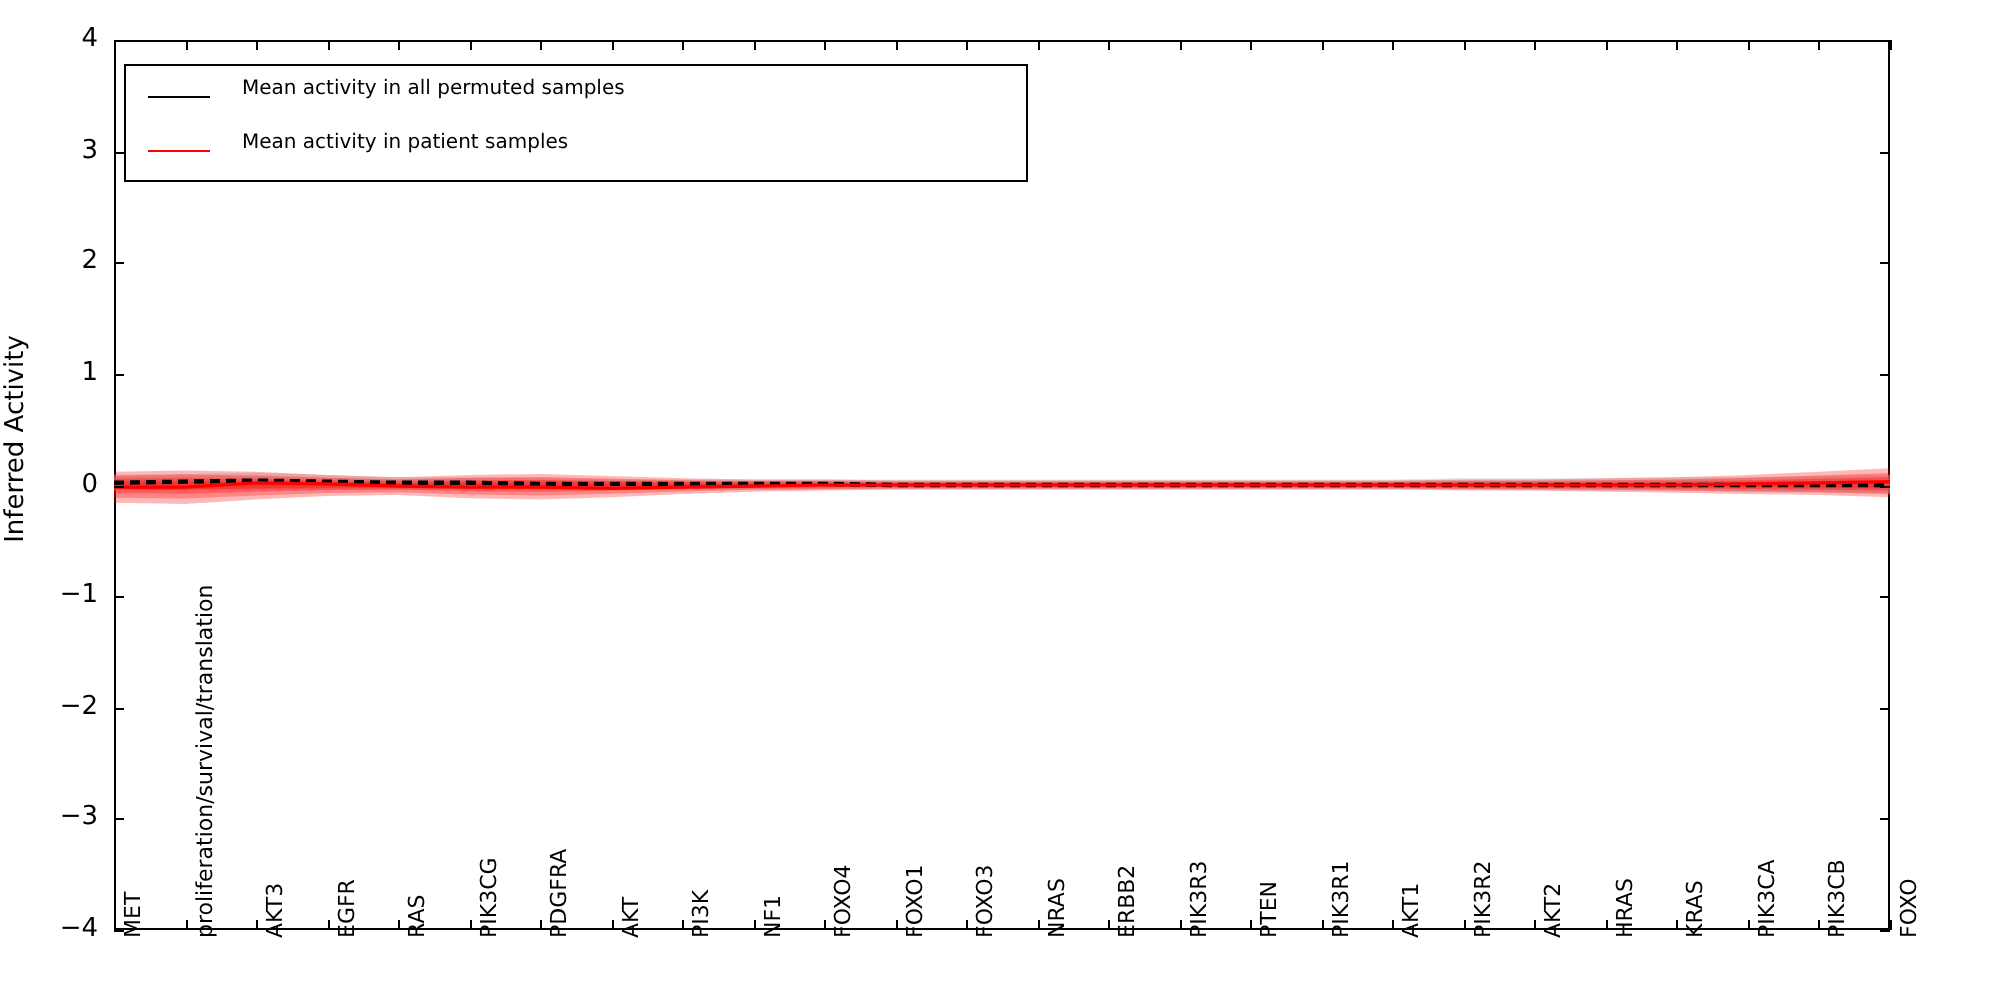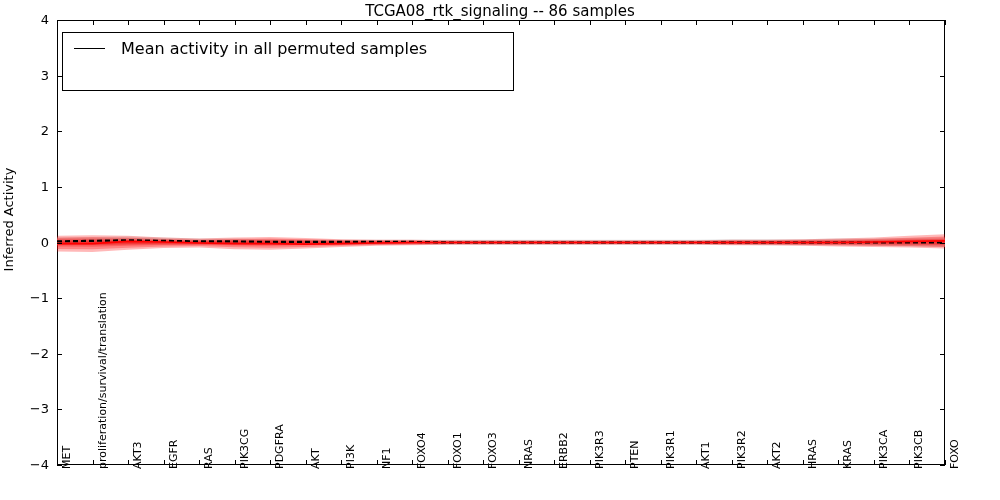--- a/index.html
+++ b/index.html
@@ -40,29 +40,28 @@
   .legend-box{
     position:absolute;left:62px;top:32px;width:452px;height:59px;
     border:1px solid #000;background:#fff;box-sizing:border-box;
   }
   .legend-row{position:absolute;left:0;width:452px;height:26px;}
   .legend-line{
     position:absolute;left:11px;top:12px;width:31px;height:0;
     border-top-width:1.4px;border-top-style:solid;
   }
   .legend-text{
-    position:absolute;left:58px;top:3px;font-size:16px;color:#000;white-space:nowrap;
+    position:absolute;left:58px;top:3px;font-size:10px;color:#000;white-space:nowrap;
   }
 </style>
 </head>
 <body>
 
 <div id="figure">
 
-  <div class="chart-title">TCGA08_rtk_signaling -- 86 samples</div>
 
   <div class="axes-frame"></div>
 
   <svg id="plotsvg" viewBox="0 0 888 445" preserveAspectRatio="none">
     <g id="bands">
         <path d="M0.00,217.49 L35.52,216.94 L71.04,216.38 L106.56,217.49 L142.08,218.61 L177.60,218.61 L213.12,219.16 L248.64,219.72 L284.16,219.72 L319.68,219.72 L355.20,219.72 L390.72,219.72 L426.24,219.72 L461.76,219.72 L497.28,219.72 L532.80,219.72 L568.32,219.72 L603.84,219.72 L639.36,219.72 L674.88,219.16 L710.40,219.16 L745.92,219.16 L781.44,218.61 L816.96,218.61 L852.48,218.05 L888.00,217.49 L888.00,226.95 L852.48,226.39 L816.96,225.84 L781.44,225.28 L745.92,225.28 L710.40,225.28 L674.88,224.72 L639.36,224.72 L603.84,224.72 L568.32,224.72 L532.80,224.72 L497.28,224.72 L461.76,224.72 L426.24,224.72 L390.72,224.72 L355.20,224.72 L319.68,224.72 L284.16,224.72 L248.64,224.72 L213.12,224.72 L177.60,224.72 L142.08,224.72 L106.56,224.72 L71.04,224.72 L35.52,225.28 L0.00,225.28 Z" fill="#cccccc" fill-opacity="0.55" stroke="none"></path>
         <path d="M0.00,218.90 L35.52,218.50 L71.04,218.09 L106.56,218.90 L142.08,219.70 L177.60,219.70 L213.12,220.10 L248.64,220.50 L284.16,220.50 L319.68,220.50 L355.20,220.50 L390.72,220.50 L426.24,220.50 L461.76,220.50 L497.28,220.50 L532.80,220.50 L568.32,220.50 L603.84,220.50 L639.36,220.50 L674.88,220.10 L710.40,220.10 L745.92,220.10 L781.44,219.70 L816.96,219.70 L852.48,219.30 L888.00,218.90 L888.00,225.70 L852.48,225.30 L816.96,224.90 L781.44,224.50 L745.92,224.50 L710.40,224.50 L674.88,224.10 L639.36,224.10 L603.84,224.10 L568.32,224.10 L532.80,224.10 L497.28,224.10 L461.76,224.10 L426.24,224.10 L390.72,224.10 L355.20,224.10 L319.68,224.10 L284.16,224.10 L248.64,224.10 L213.12,224.10 L177.60,224.10 L142.08,224.10 L106.56,224.10 L71.04,224.10 L35.52,224.50 L0.00,224.50 Z" fill="#cccccc" fill-opacity="0.55" stroke="none"></path>
         <path d="M0.00,220.20 L35.52,219.94 L71.04,219.69 L106.56,220.20 L142.08,220.71 L177.60,220.71 L213.12,220.96 L248.64,221.22 L284.16,221.22 L319.68,221.22 L355.20,221.22 L390.72,221.22 L426.24,221.22 L461.76,221.22 L497.28,221.22 L532.80,221.22 L568.32,221.22 L603.84,221.22 L639.36,221.22 L674.88,220.96 L710.40,220.96 L745.92,220.96 L781.44,220.71 L816.96,220.71 L852.48,220.45 L888.00,220.20 L888.00,224.55 L852.48,224.29 L816.96,224.04 L781.44,223.78 L745.92,223.78 L710.40,223.78 L674.88,223.52 L639.36,223.52 L603.84,223.52 L568.32,223.52 L532.80,223.52 L497.28,223.52 L461.76,223.52 L426.24,223.52 L390.72,223.52 L355.20,223.52 L319.68,223.52 L284.16,223.52 L248.64,223.52 L213.12,223.52 L177.60,223.52 L142.08,223.52 L106.56,223.52 L71.04,223.52 L35.52,223.78 L0.00,223.78 Z" fill="#cccccc" fill-opacity="0.55" stroke="none"></path>
         <path d="M0.00,221.30 L35.52,221.16 L71.04,221.03 L106.56,221.30 L142.08,221.57 L177.60,221.57 L213.12,221.70 L248.64,221.83 L284.16,221.83 L319.68,221.83 L355.20,221.83 L390.72,221.83 L426.24,221.83 L461.76,221.83 L497.28,221.83 L532.80,221.83 L568.32,221.83 L603.84,221.83 L639.36,221.83 L674.88,221.70 L710.40,221.70 L745.92,221.70 L781.44,221.57 L816.96,221.57 L852.48,221.43 L888.00,221.30 L888.00,223.57 L852.48,223.43 L816.96,223.30 L781.44,223.17 L745.92,223.17 L710.40,223.17 L674.88,223.03 L639.36,223.03 L603.84,223.03 L568.32,223.03 L532.80,223.03 L497.28,223.03 L461.76,223.03 L426.24,223.03 L390.72,223.03 L355.20,223.03 L319.68,223.03 L284.16,223.03 L248.64,223.03 L213.12,223.03 L177.60,223.03 L142.08,223.03 L106.56,223.03 L71.04,223.03 L35.52,223.17 L0.00,223.17 Z" fill="#cccccc" fill-opacity="0.55" stroke="none"></path>
         <path d="M0.00,215.82 L35.52,215.27 L71.04,215.82 L106.56,217.49 L142.08,218.61 L177.60,217.49 L213.12,216.94 L248.64,218.05 L284.16,219.16 L319.68,219.72 L355.20,219.72 L390.72,220.28 L426.24,220.28 L461.76,220.28 L497.28,220.28 L532.80,220.28 L568.32,220.28 L603.84,220.28 L639.36,220.28 L674.88,219.72 L710.40,219.72 L745.92,219.16 L781.44,218.61 L816.96,217.49 L852.48,215.82 L888.00,214.16 L888.00,228.62 L852.48,227.51 L816.96,226.95 L781.44,226.39 L745.92,225.84 L710.40,225.28 L674.88,225.28 L639.36,224.72 L603.84,224.72 L568.32,224.72 L532.80,224.72 L497.28,224.72 L461.76,224.72 L426.24,224.72 L390.72,224.72 L355.20,225.28 L319.68,225.84 L284.16,226.95 L248.64,228.62 L213.12,229.73 L177.60,229.18 L142.08,227.51 L106.56,228.06 L71.04,229.73 L35.52,231.96 L0.00,231.40 Z" fill="#ff0000" fill-opacity="0.28" stroke="none"></path>
@@ -184,15 +183,19 @@
       <div class="xtick" style="left: 949px; top: 469px;">FOXO</div>
     </div>
 
   <div class="ylabel">Inferred Activity</div>
 
   <div class="legend-box">
     <div class="legend-row" style="top:3px;">
       <span class="legend-line" style="border-top-color: rgb(0, 0, 0);"></span>
       <span class="legend-text">Mean activity in all permuted samples</span>
     </div>
+    <div class="legend-row" style="top:30px;">
+      <span class="legend-line" style="border-top-color: rgb(255, 0, 0);"></span>
+      <span class="legend-text">Mean activity in patient samples</span>
+    </div>
   </div>
 
 </div>
 
 </body></html>

